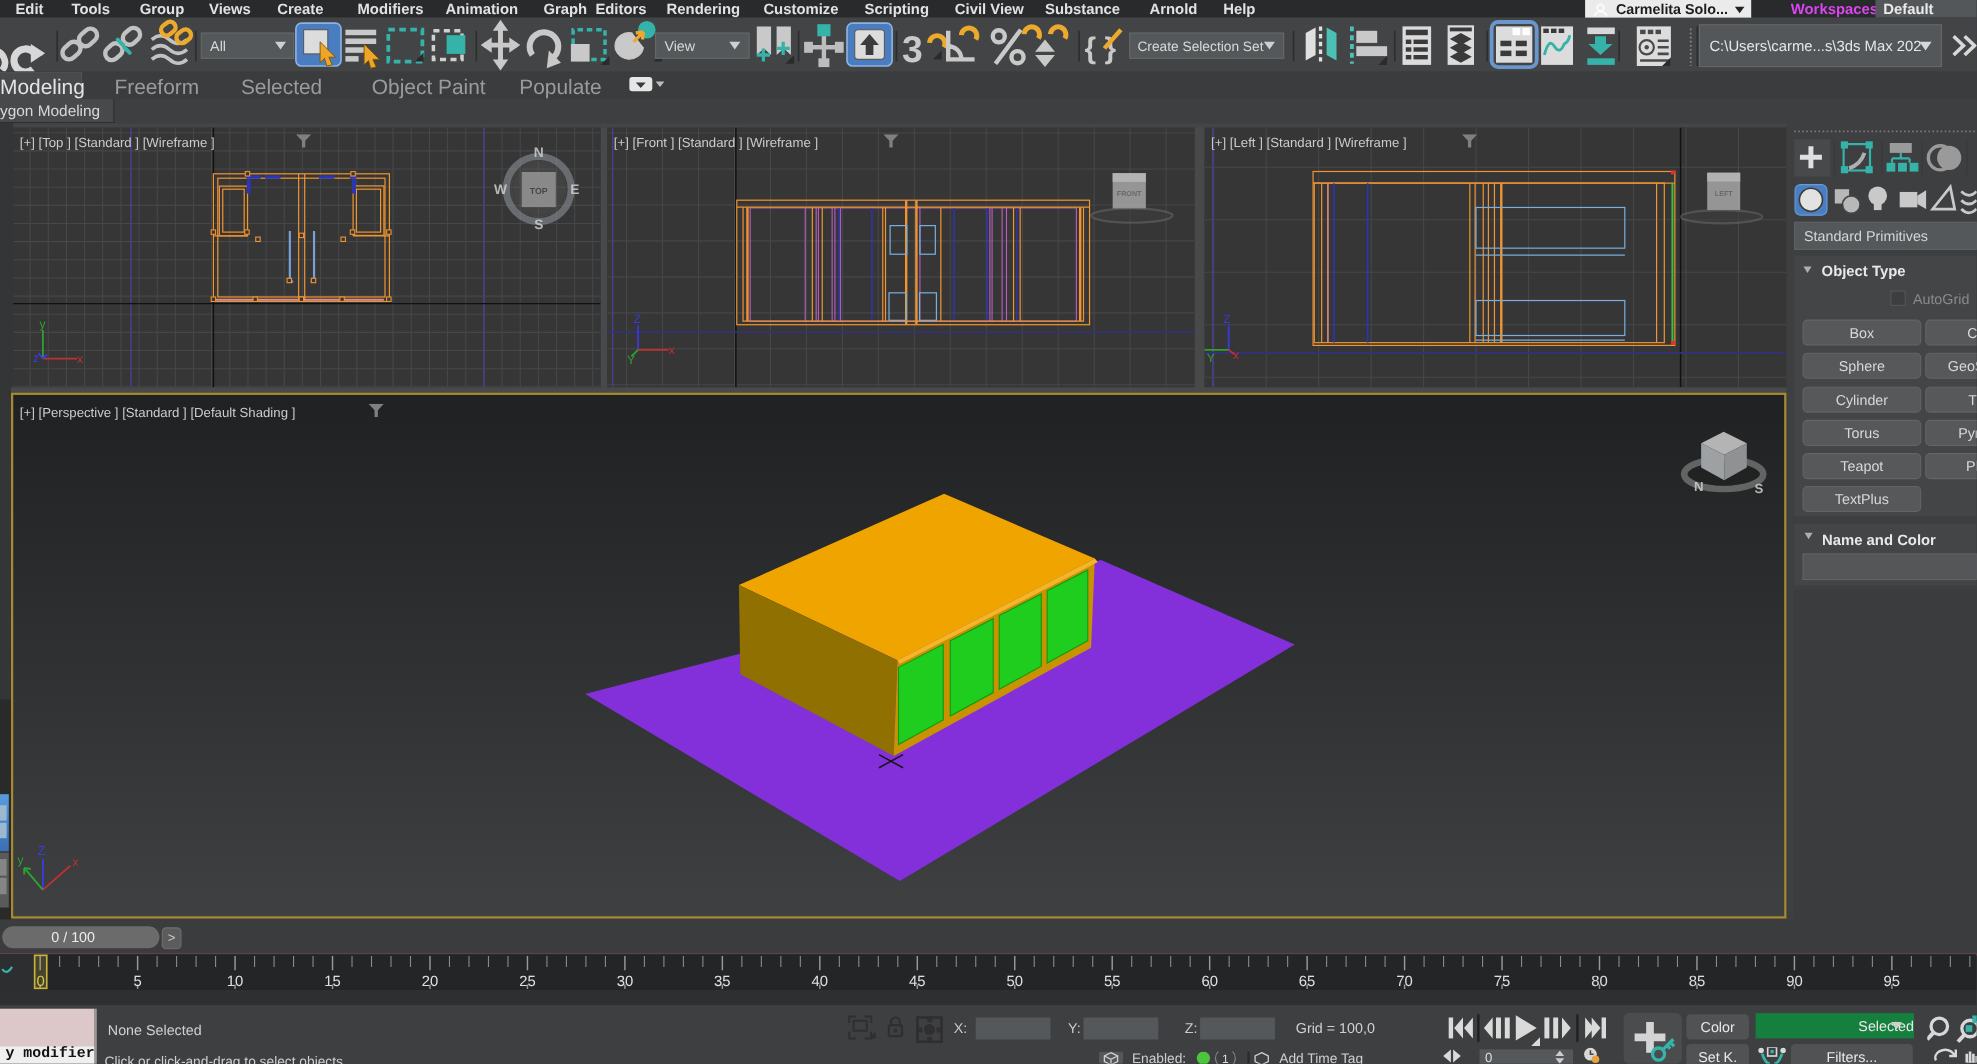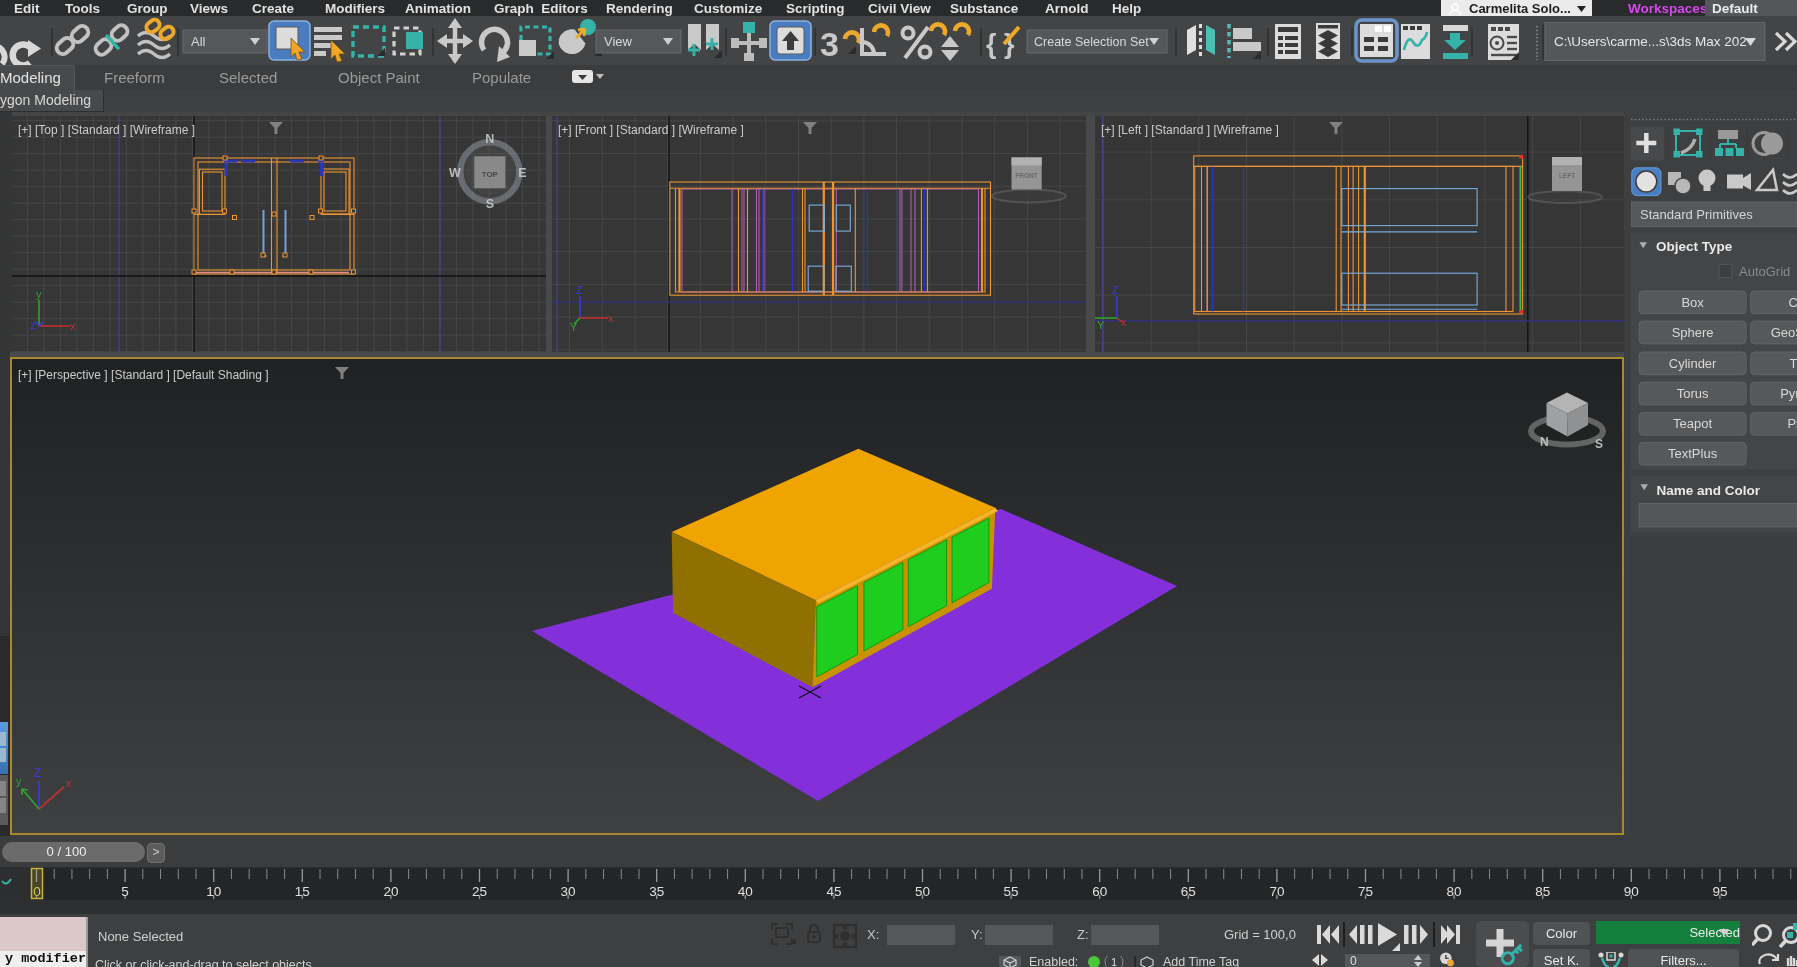--- a/index.html
+++ b/index.html
@@ -1,20 +1,20 @@
 <!DOCTYPE html>
 <html><head><meta charset="utf-8">
 <style>
 html,body{margin:0;padding:0;width:1797px;height:967px;background:#3d3f41;overflow:hidden;
   font-family:"Liberation Sans",sans-serif;}
 .abs{position:absolute;}
 #menubar{left:0;top:0;width:1797px;height:16px;background:#282a2b;color:#e2e2e2;font-size:13.5px;}
 #menubar span{position:absolute;top:1px;font-weight:bold;}
 #toolbar{left:0;top:16px;width:1797px;height:49px;background:#424446;}
-#tabsrow{left:0;top:65px;width:1797px;height:25px;background:#3a3c3e;font-size:15px;color:#9b9b9b;}
+#tabsrow{left:0;top:65px;width:1797px;height:25px;background:#3a3c3e;font-size:19px;color:#9b9b9b;}
 #panelrow{left:0;top:90px;width:1797px;height:22px;background:#3d3f41;font-size:14px;color:#d8d8d8;}
 .vp{background:#363636;}
 .vplabel{position:absolute;left:6px;top:7px;font-size:12px;color:#cbcbcb;white-space:pre;}
 #cmdpanel{left:1631px;top:112px;width:166px;height:724px;background:#3d3f41;}
 #timeslider{left:0;top:836px;width:1797px;height:31px;background:#3a3c3d;border-bottom:2px solid #ec4899;}
 #statusbar{left:0;top:914px;width:1797px;height:53px;background:#3d3f41;color:#d0d0d0;font-size:13px;}
 </style></head>
 <body>
 <div class="abs" id="menubar">
 <span style="left:14px">Edit</span>
@@ -828,21 +828,21 @@
         <rect x="73" y="3" width="4.5" height="4.5"></rect>
         <rect x="73" y="20.5" width="4.5" height="4.5"></rect>
       </g>
 </svg>
 <span style="position:absolute;left:867px;top:13px;color:#c8c8c8">X:</span>
 <div style="position:absolute;left:887px;top:11px;width:68px;height:20px;background:#55585a;"></div>
 <span style="position:absolute;left:971px;top:13px;color:#c8c8c8">Y:</span>
 <div style="position:absolute;left:985px;top:11px;width:68px;height:20px;background:#55585a;"></div>
 <span style="position:absolute;left:1077px;top:13px;color:#c8c8c8">Z:</span>
 <div style="position:absolute;left:1091px;top:11px;width:68px;height:20px;background:#55585a;"></div>
-<span style="position:absolute;left:1178px;top:13px;margin-left:46px;">Grid = 100,0</span>
+<span style="position:absolute;left:1178px;top:13px;">Grid = 100,0</span>
 <svg style="position:absolute;left:1310px;top:8px" width="160" height="45" viewBox="0 0 160 45">
 <g fill="#dadada">
 <rect x="7" y="3" width="4" height="19"></rect>
         <polygon points="20,3 12,12.5 20,22"></polygon>
         <polygon points="29,3 21,12.5 29,22"></polygon>
 <polygon points="47,3 39,12.5 47,22"></polygon>
         <rect x="50" y="3" width="4.5" height="19"></rect>
         <rect x="58" y="3" width="4.5" height="19"></rect>
 <polygon points="68,1 87,12.5 68,24"></polygon>
 <rect x="94" y="3" width="4.5" height="19"></rect>

